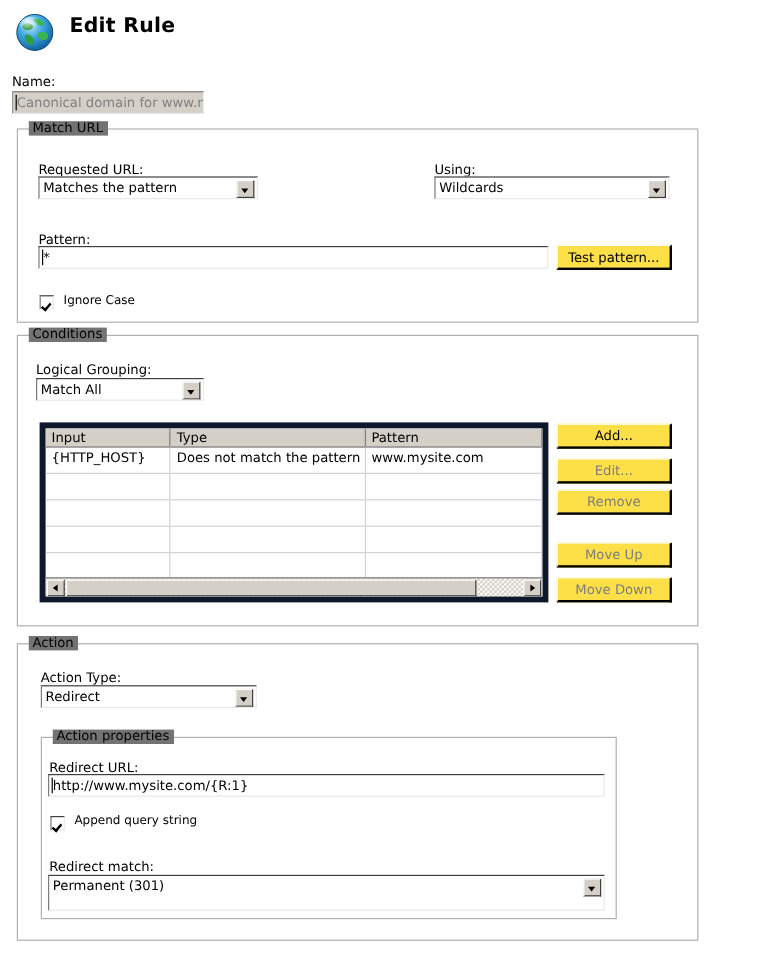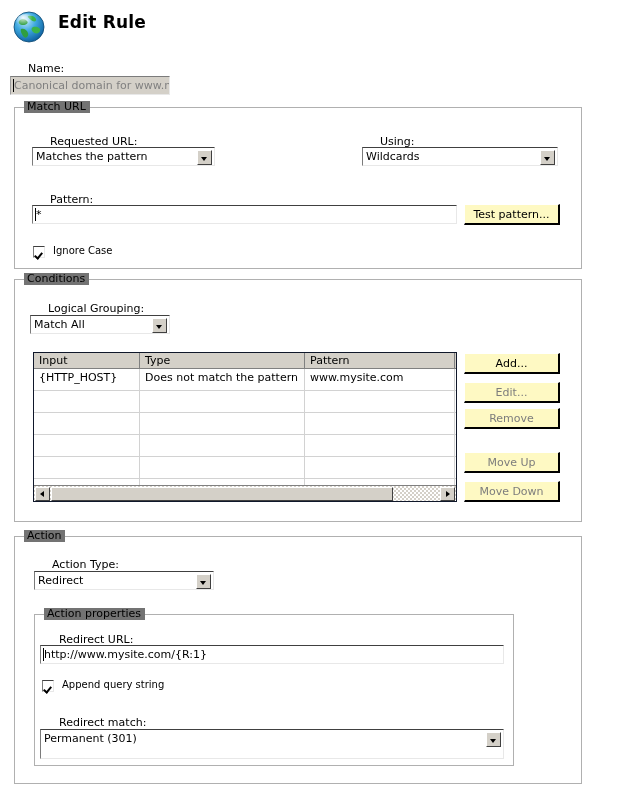--- a/index.html
+++ b/index.html
@@ -37,21 +37,20 @@
     letter-spacing: 0.2px;
     color: #000;
   }
 
   
   .lbl {
     position: absolute;
     font-size: 11px;
     color: #000;
     white-space: nowrap;
-    margin-left: 18px;
   }
 
   
   .group {
     position: absolute;
     border: 1px solid #b0b0b0;
     background: transparent;
   }
   .group > .glegend {
     position: absolute;
@@ -134,21 +133,21 @@
     width: 0; height: 0;
     border-left: 3.5px solid transparent;
     border-right: 3.5px solid transparent;
     border-top: 4px solid #000;
   }
 
   
   .btn {
     position: absolute;
     box-sizing: border-box;
-    background: #fef9c3;
+    background: #fde047;
     border-top: 1px solid #ffffff;
     border-left: 1px solid #ffffff;
     border-right: 2px solid #000000;
     border-bottom: 2px solid #000000;
     font-size: 11px;
     color: #000;
     text-align: center;
     line-height: 19px;
     white-space: nowrap;
   }
@@ -181,21 +180,21 @@
     left: 20px; top: -1px;
     font-size: 10px;
     white-space: nowrap;
   }
 
   
   .grid {
     position: absolute;
     box-sizing: border-box;
     background: #ffffff;
-    border: 1px solid #0f172a;
+    border: 5px solid #0f172a;
     overflow: hidden;
   }
   .grid-head {
     display: flex;
     height: 16px;
     background: #d4d0c8;
     border-bottom: 1px solid #808080;
     box-sizing: border-box;
   }
   .grid-head .gh {

